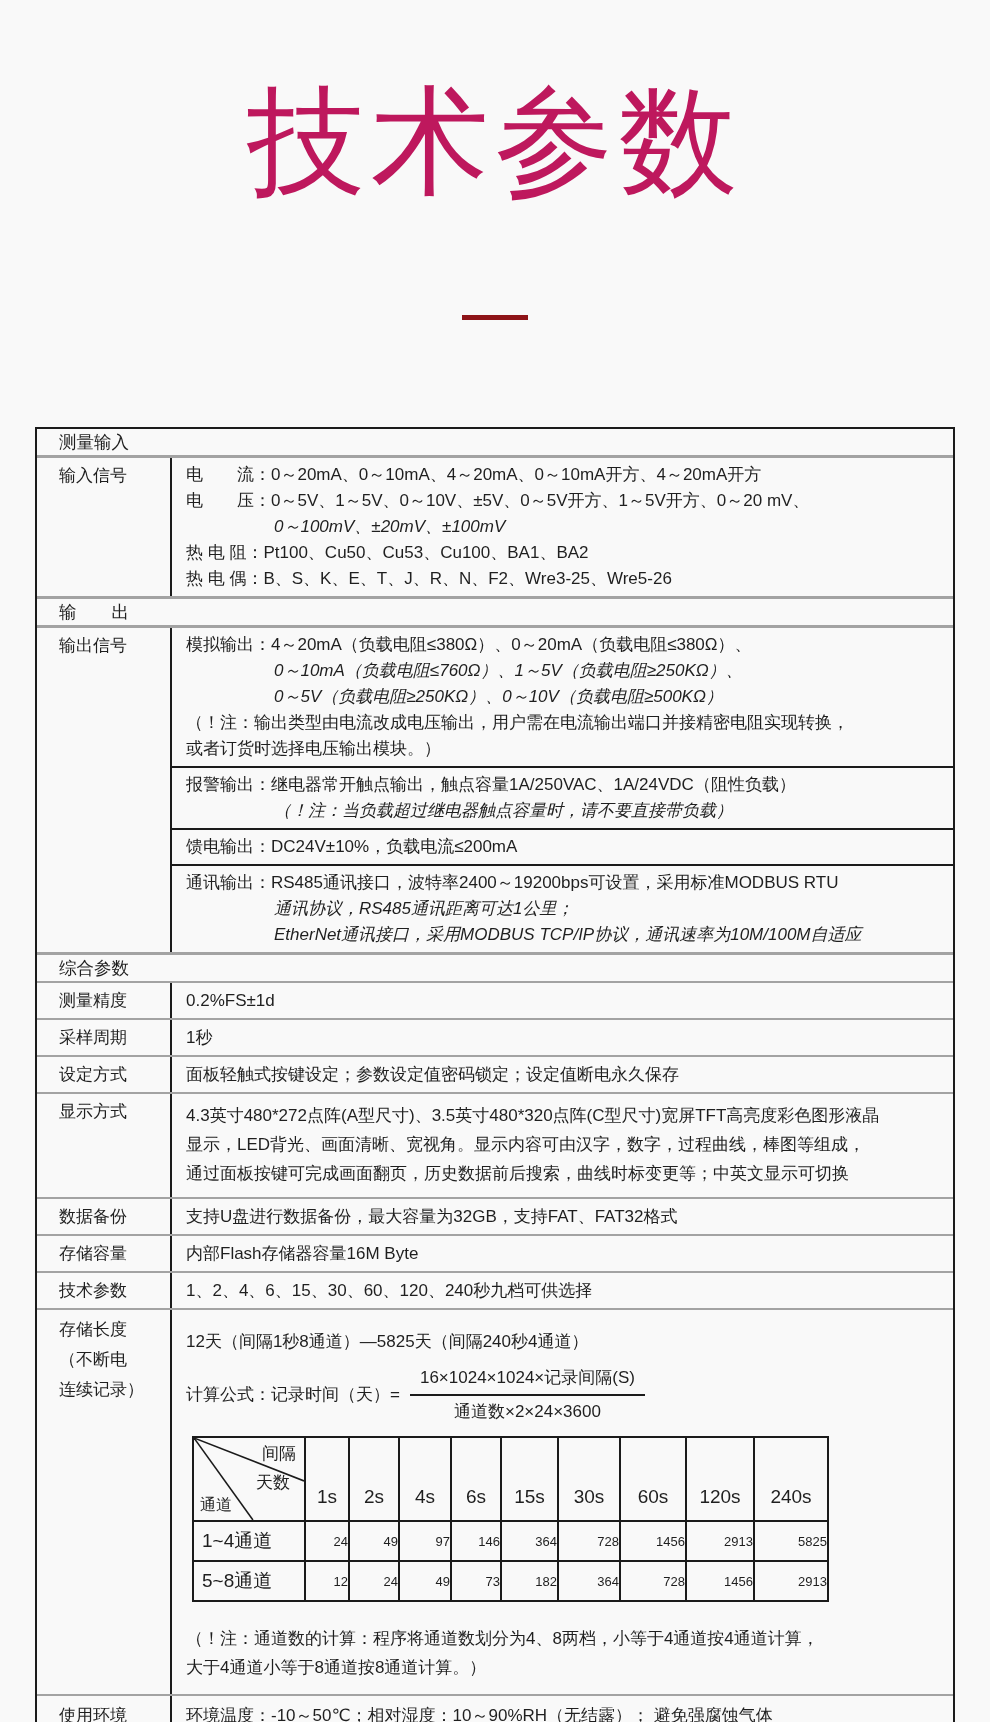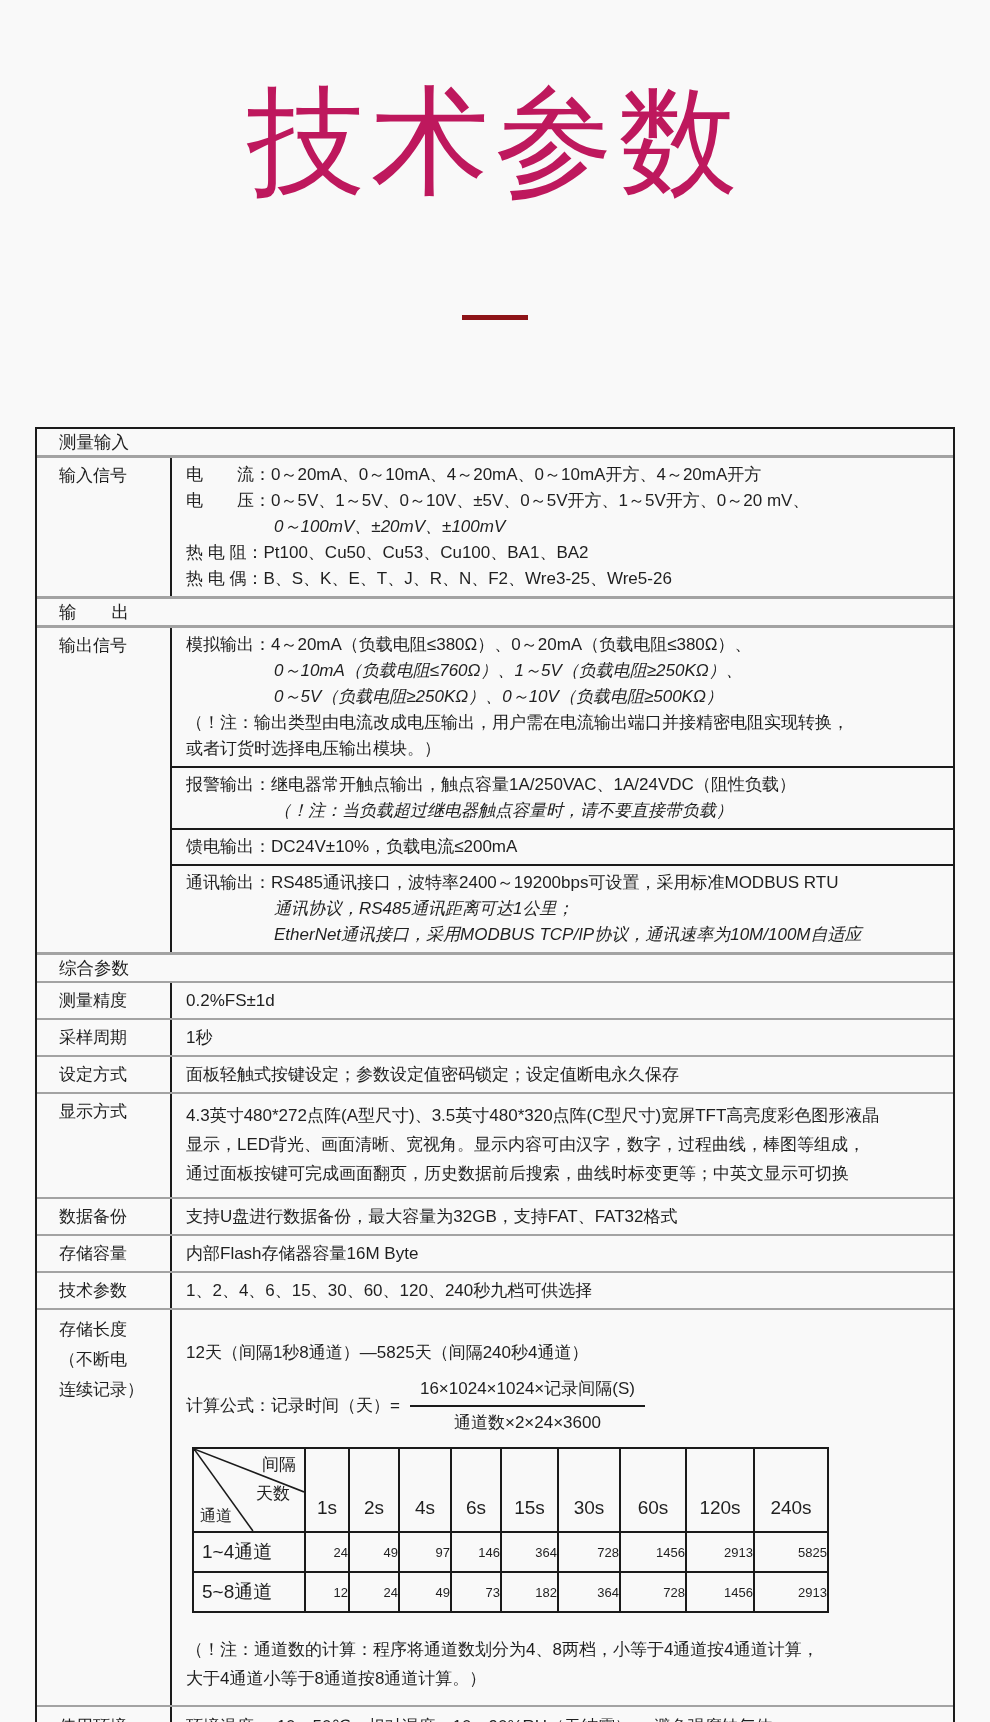--- a/index.html
+++ b/index.html
@@ -43,21 +43,21 @@
   }
   .label-center { display: flex; align-items: center; }
   .content-cell { flex: 1; padding: 4px 10px 4px 14px; }
   .content-center { display: flex; flex-direction: column; justify-content: center; }
   .content-stack { flex: 1; display: flex; flex-direction: column; padding: 0; }
   .sub-block { padding: 4px 10px 4px 14px; border-top: 2px solid #1b1b1b; }
   .sub-block.first { border-top: none; }
   .line { line-height: 26px; white-space: nowrap; }
   .line-lg { line-height: 29px; }
   .indent { padding-left: 88px; font-style: italic; }
-  .range-line { line-height: 28px; margin-top: 21px; }
+  .range-line { line-height: 28px; margin-top: 10px; }
   .formula-row { display: flex; align-items: center; gap: 10px; margin: 10px 0 12px 0; }
   .formula-prefix { line-height: 26px; }
   .frac { display: inline-block; text-align: center; }
   .frac-num { padding: 0 10px 4px 10px; border-bottom: 2px solid #1b1b1b; line-height: 24px; }
   .frac-den { padding-top: 4px; line-height: 24px; }
   .days-table { border-collapse: collapse; margin: 8px 0 0 6px; table-layout: fixed; }
   .days-table td, .days-table th { border: 2px solid #1b1b1b; font-weight: normal; }
   .corner-cell { position: relative; height: 84px; }
   .corner-cell svg { position: absolute; left: 0; top: 0; width: 100%; height: 100%; }
   .corner-interval { position: absolute; top: 4px; right: 8px; font-size: 17px; }

